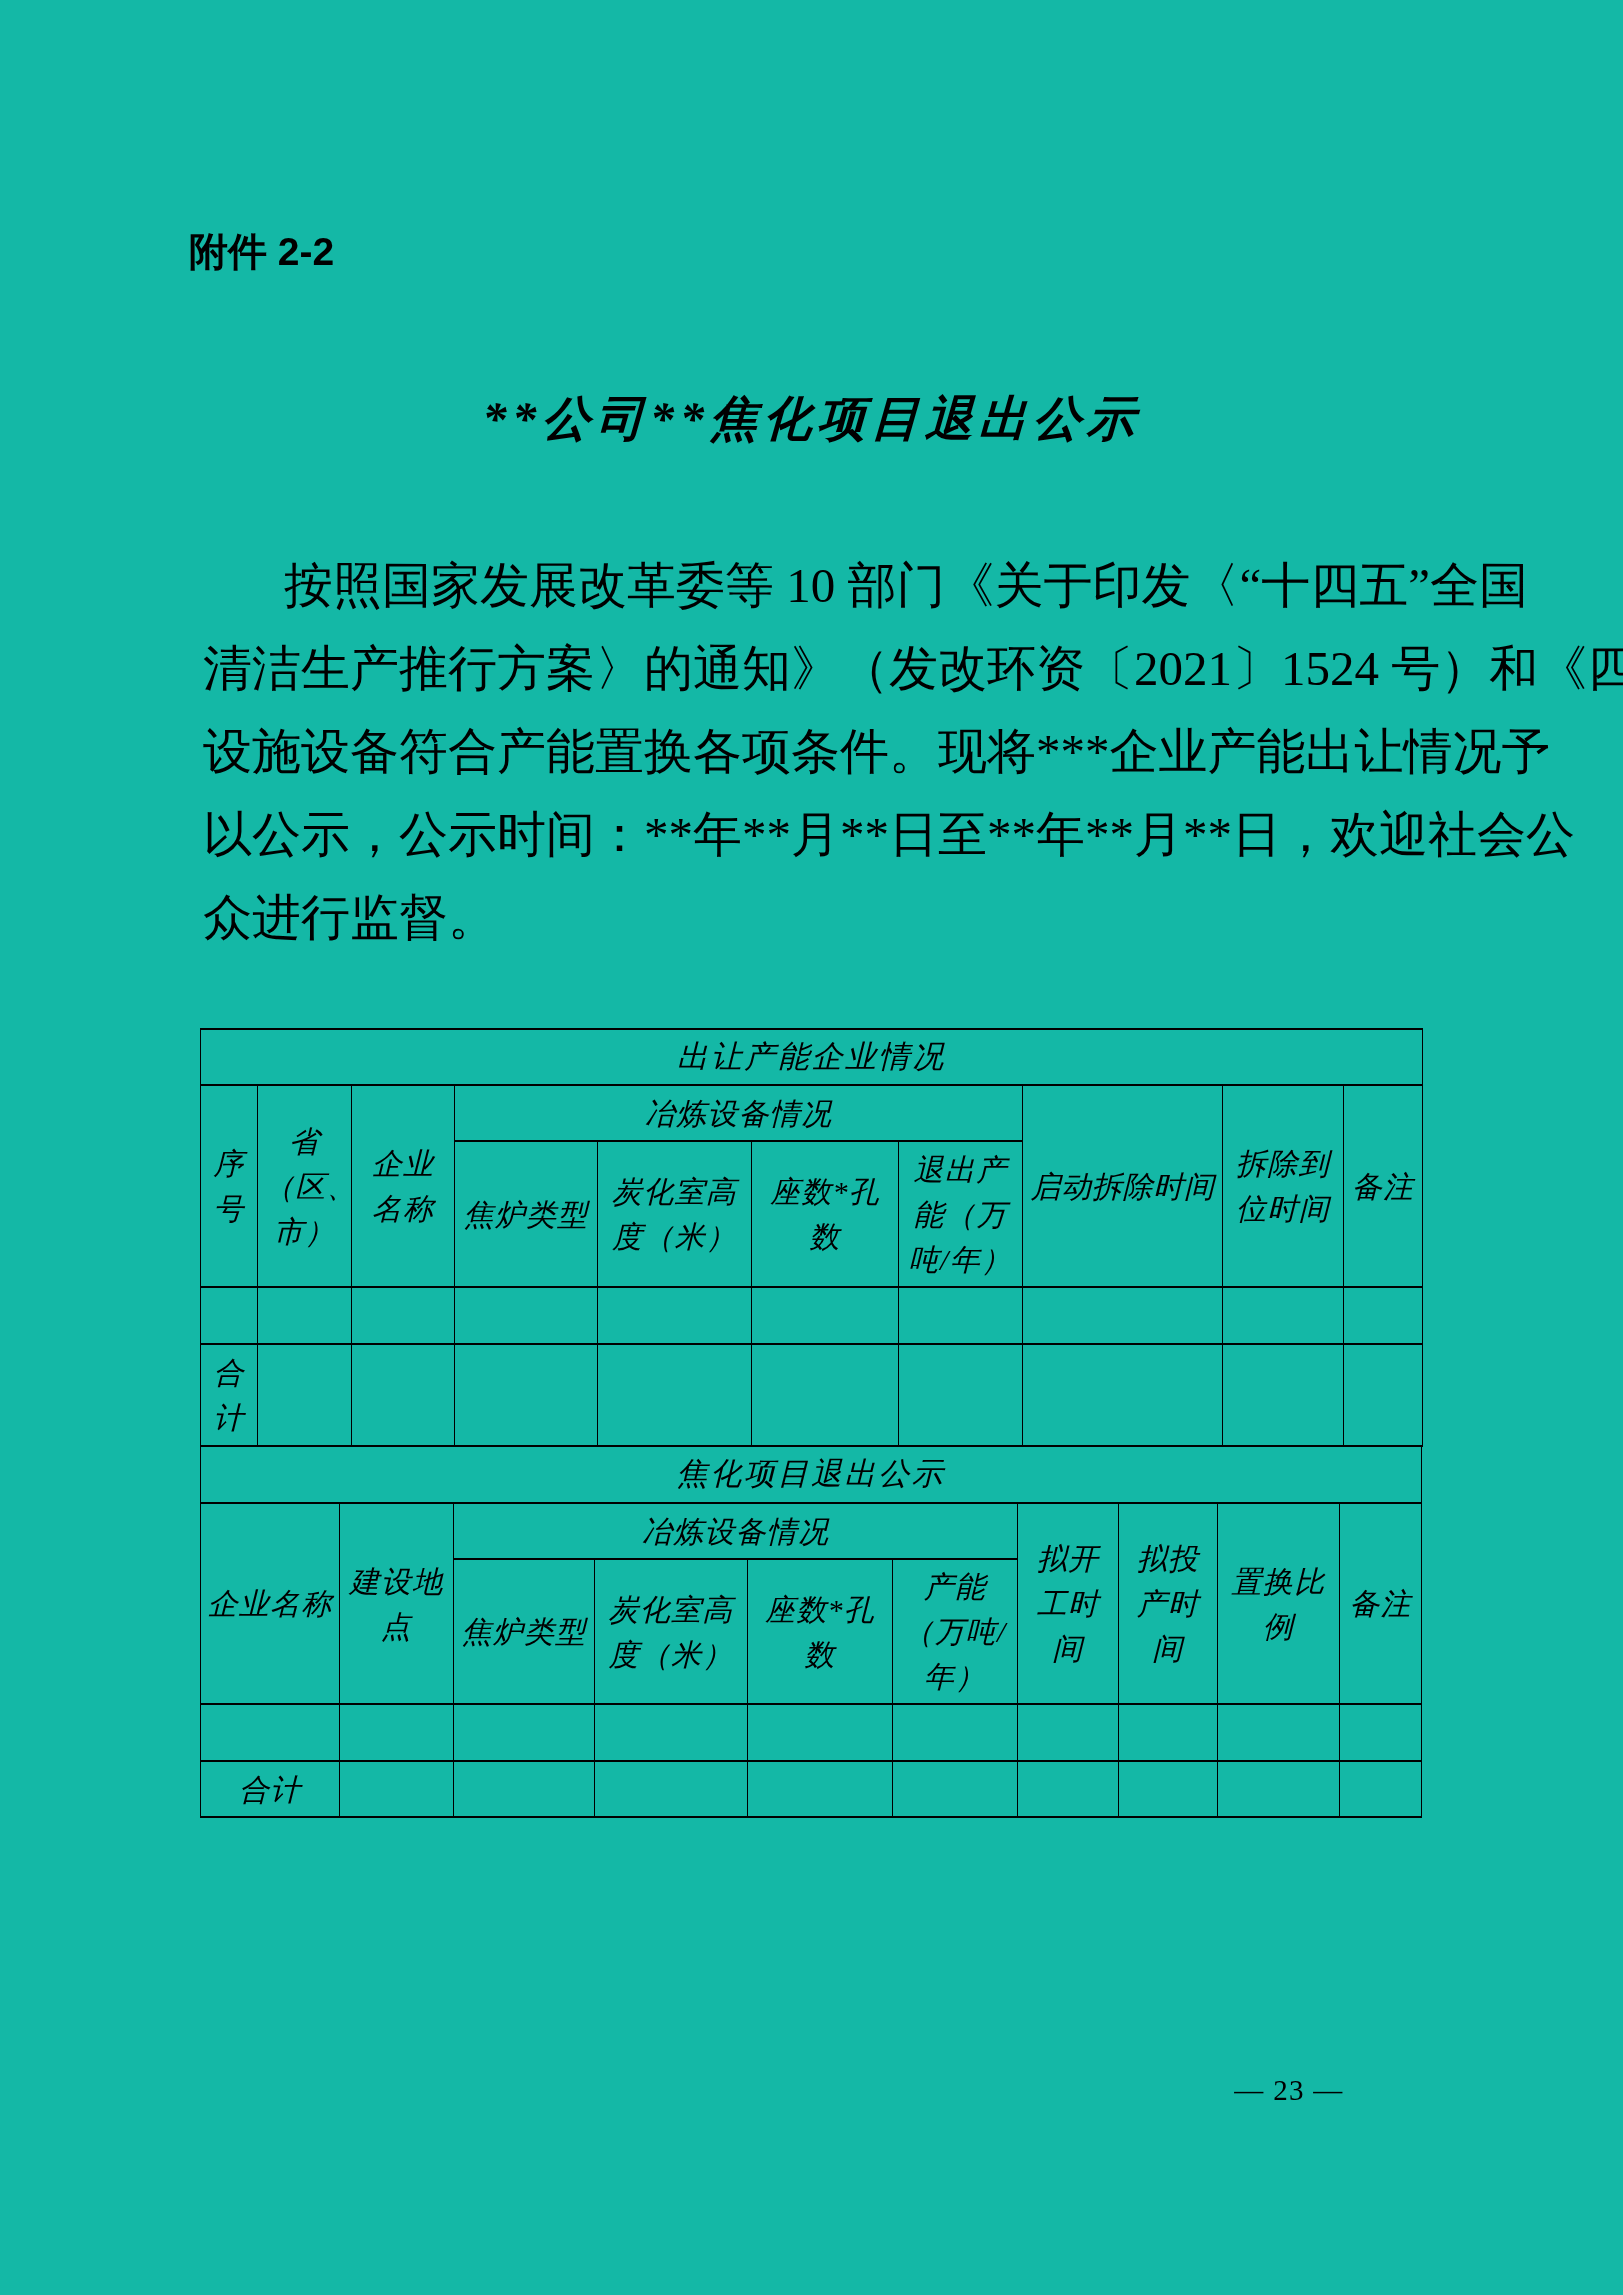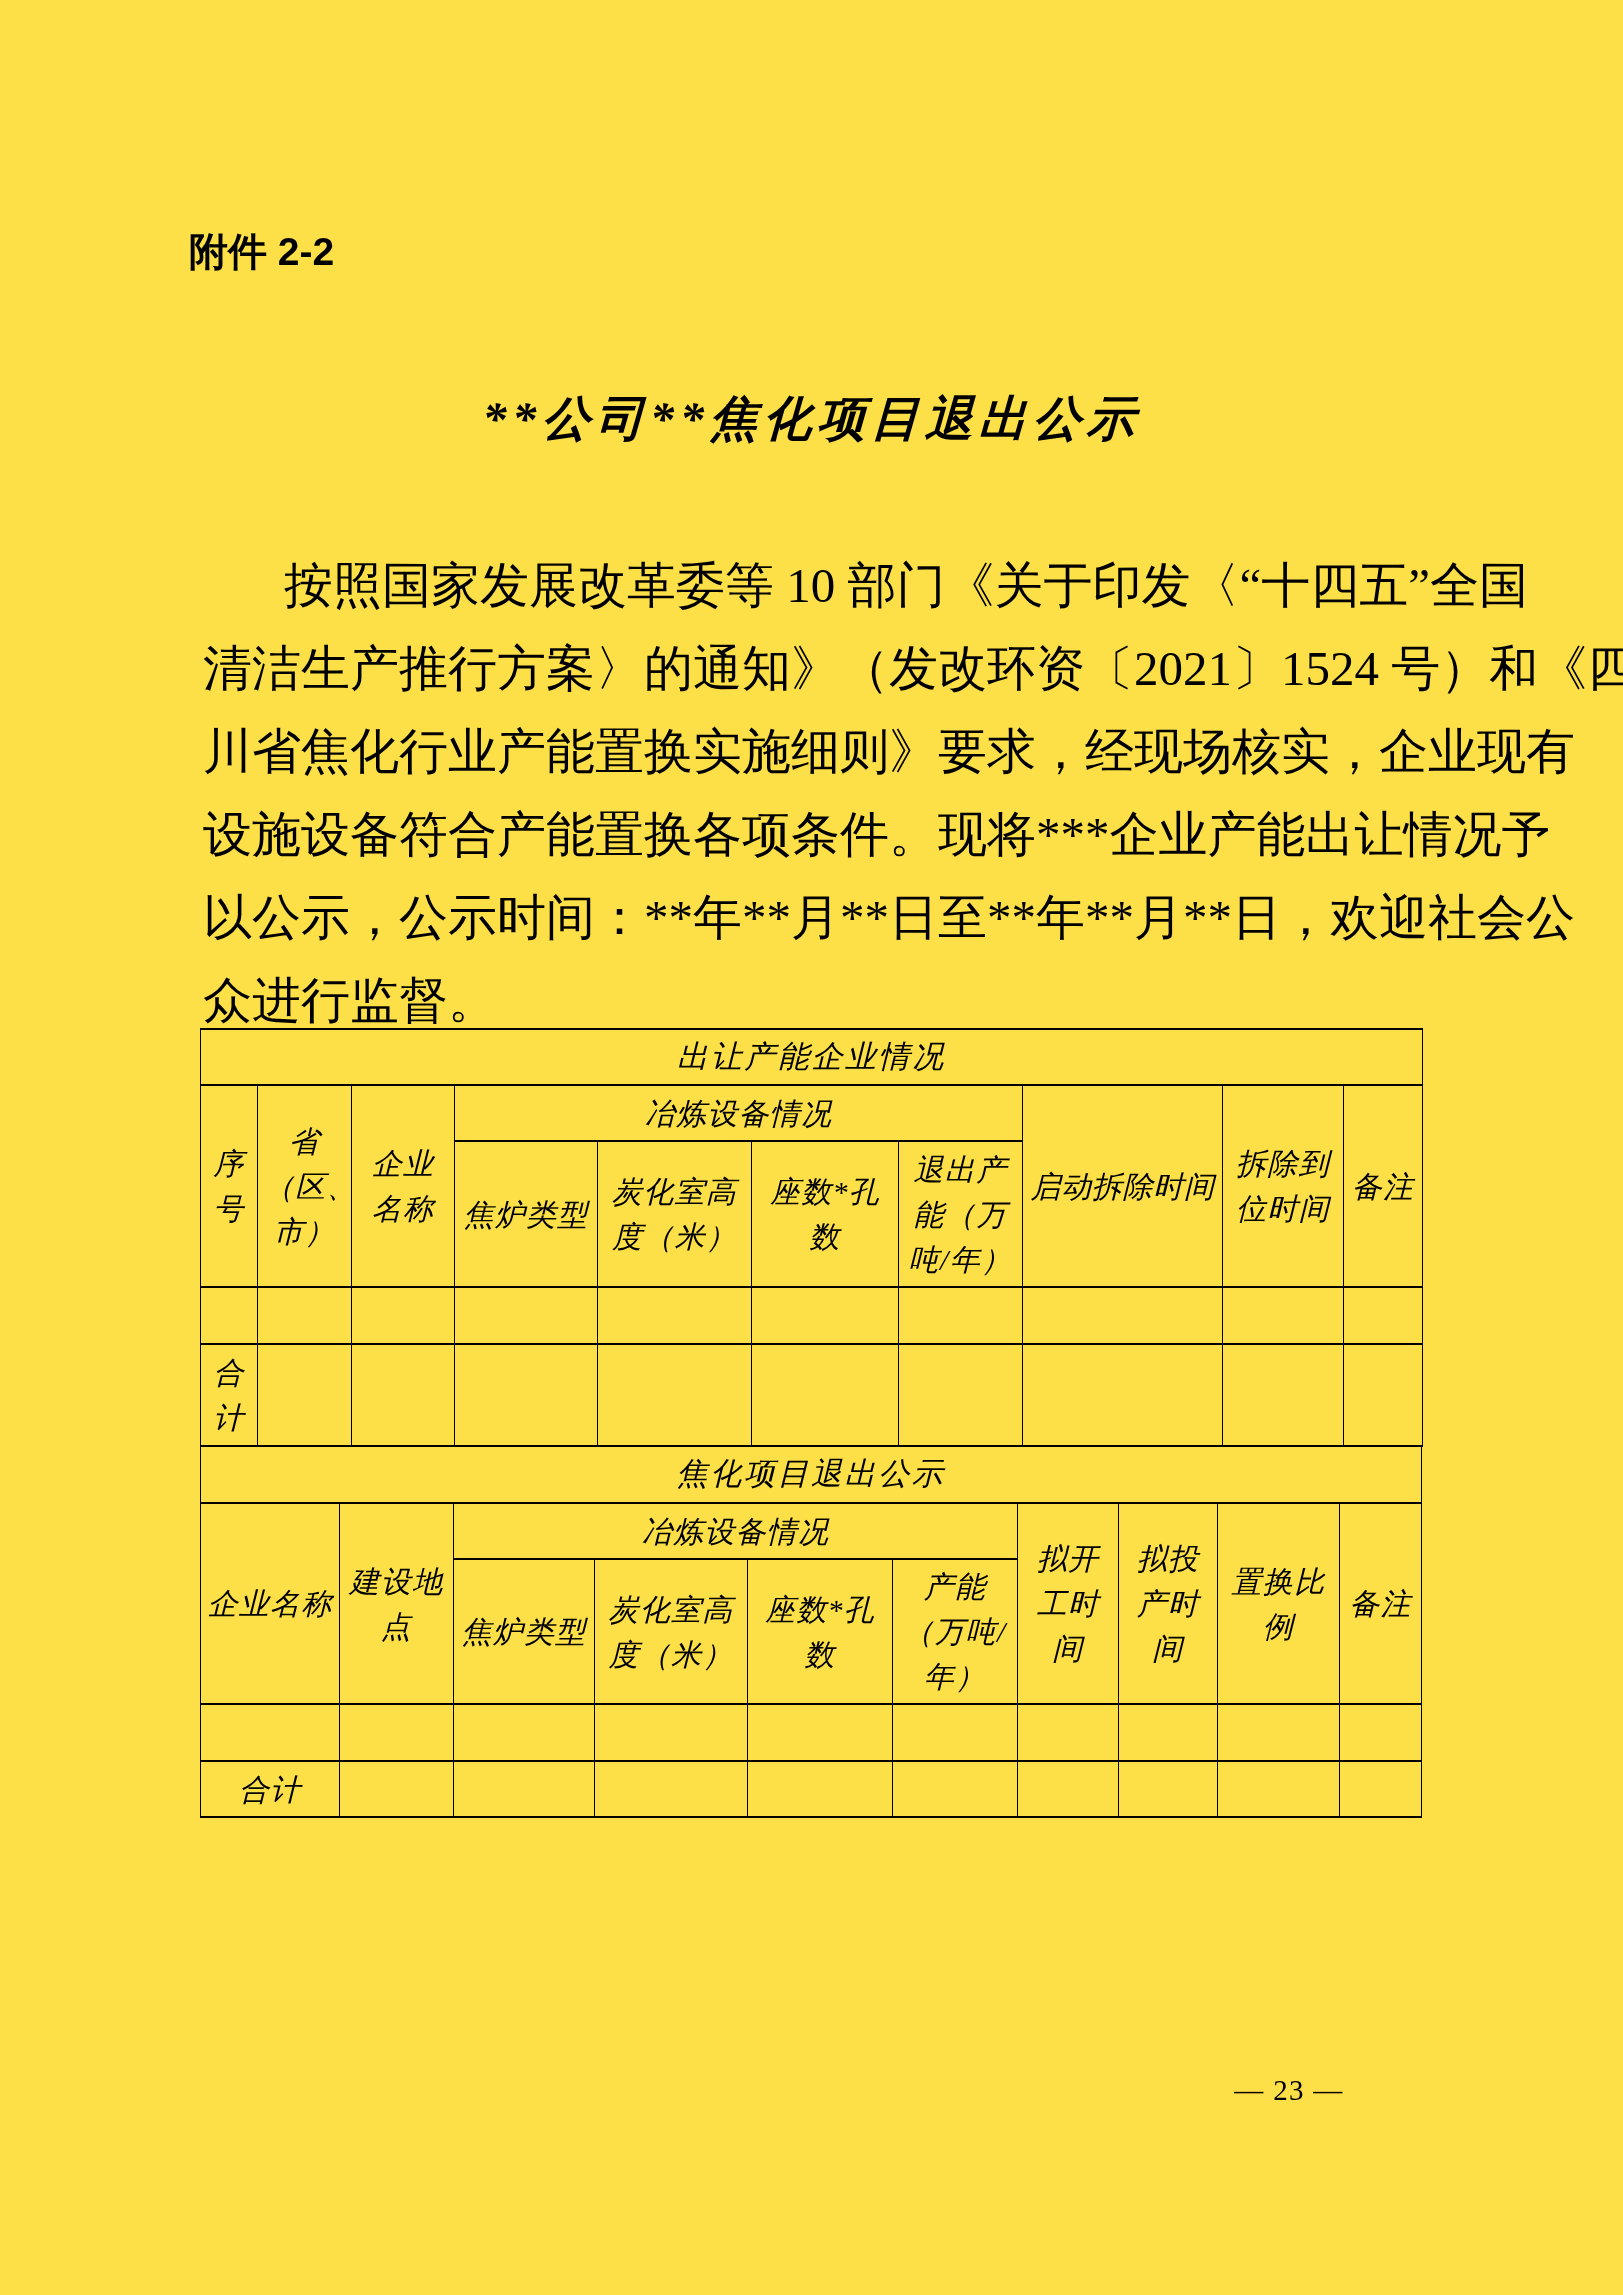--- a/index.html
+++ b/index.html
@@ -1,19 +1,19 @@
 <!DOCTYPE html>
 <html style="font-size:10.5px"><head>
 <meta charset="utf-8">
 <style>
   html,body{margin:0;padding:0;background:#888;}
   .page{
     position:relative;
     width:1623px;height:2295px;
-    background:#fde047;
+    background:#14b8a6;
     font-family:"Liberation Serif","DejaVu Serif",serif;
     color:#000;
     overflow:hidden;
   }
   .attachment{
     position:absolute;left:189px;top:228px;
     font-size:39px;line-height:48px;
     font-family:"Liberation Sans","DejaVu Sans",sans-serif;
     font-weight:600;
   }
@@ -77,21 +77,20 @@
 
 <div class="page">
 
   <div class="attachment">附件 2-2</div>
 
   <div class="doc-title">**公司**焦化项目退出公示</div>
 
   <div class="body-text">
     <div class="body-line first">按照国家发展改革委等 10 部门《关于印发〈“十四五”全国</div>
     <div class="body-line">清洁生产推行方案〉的通知》（发改环资〔2021〕1524 号）和《四</div>
-    <div class="body-line">川省焦化行业产能置换实施细则》要求，经现场核实，企业现有</div>
     <div class="body-line">设施设备符合产能置换各项条件。现将***企业产能出让情况予</div>
     <div class="body-line">以公示，公示时间：**年**月**日至**年**月**日，欢迎社会公</div>
     <div class="body-line last">众进行监督。</div>
   </div>
 
   <div class="tables">
 
     <table class="t t1">
       <colgroup>
         <col style="width:57px">

